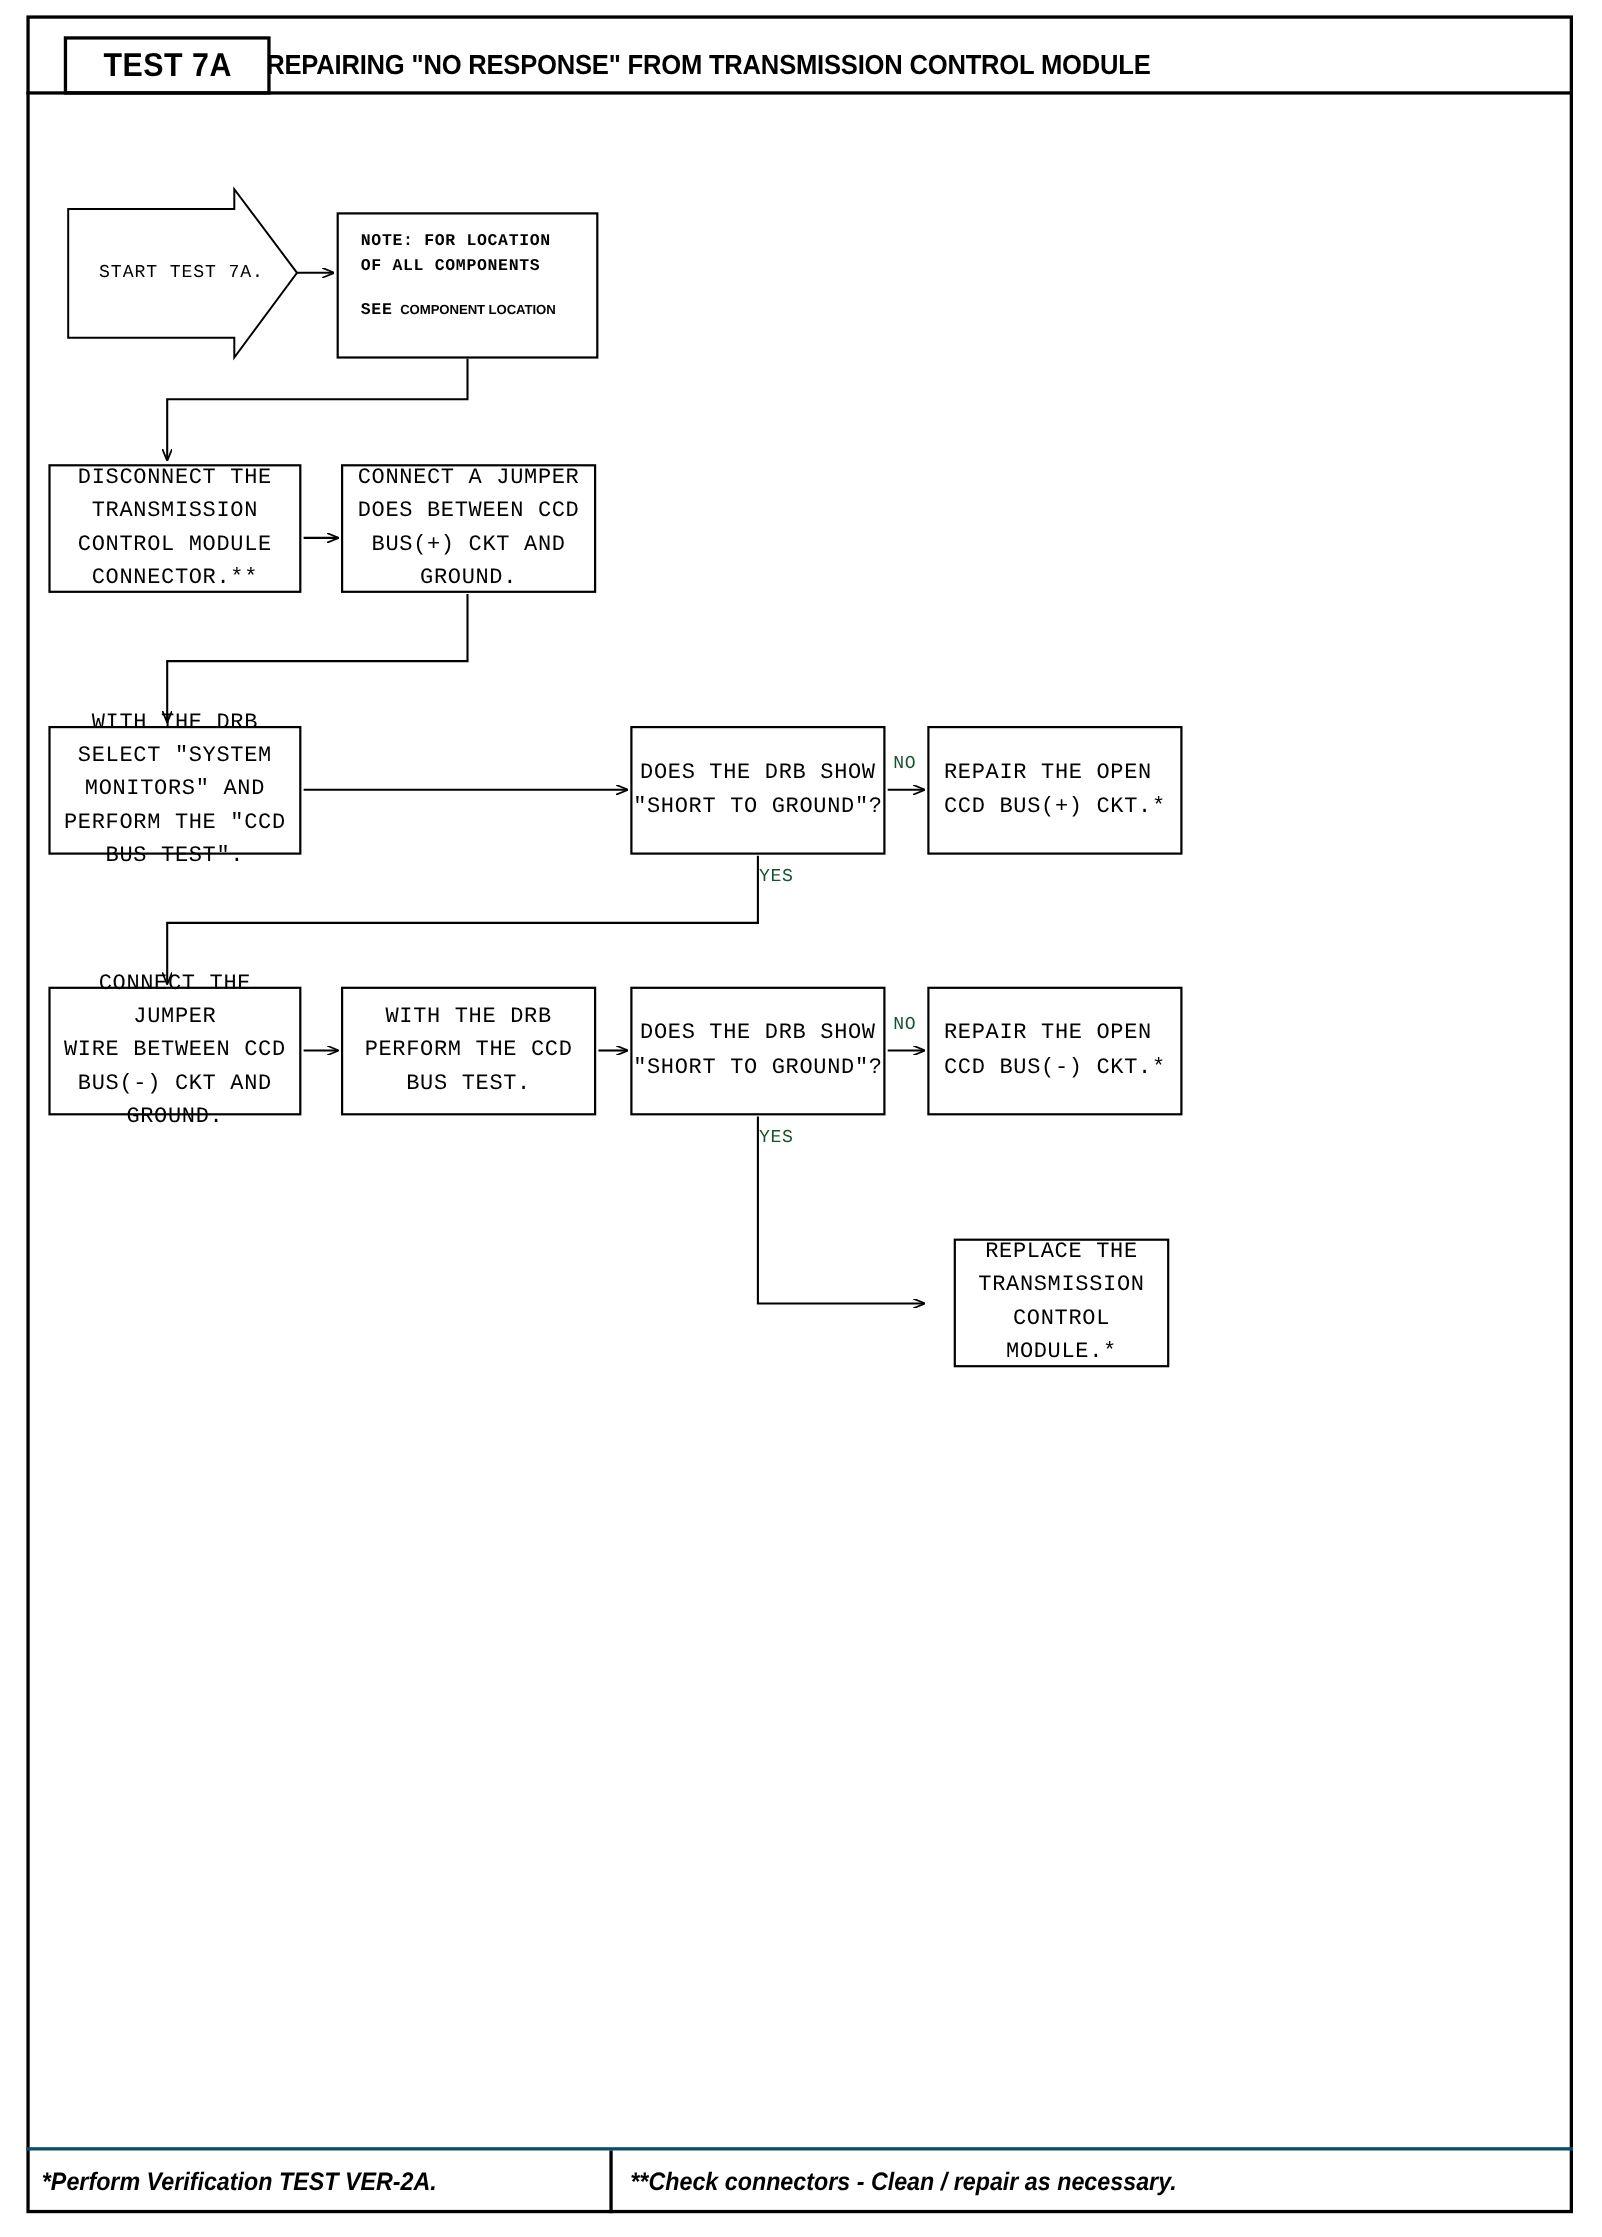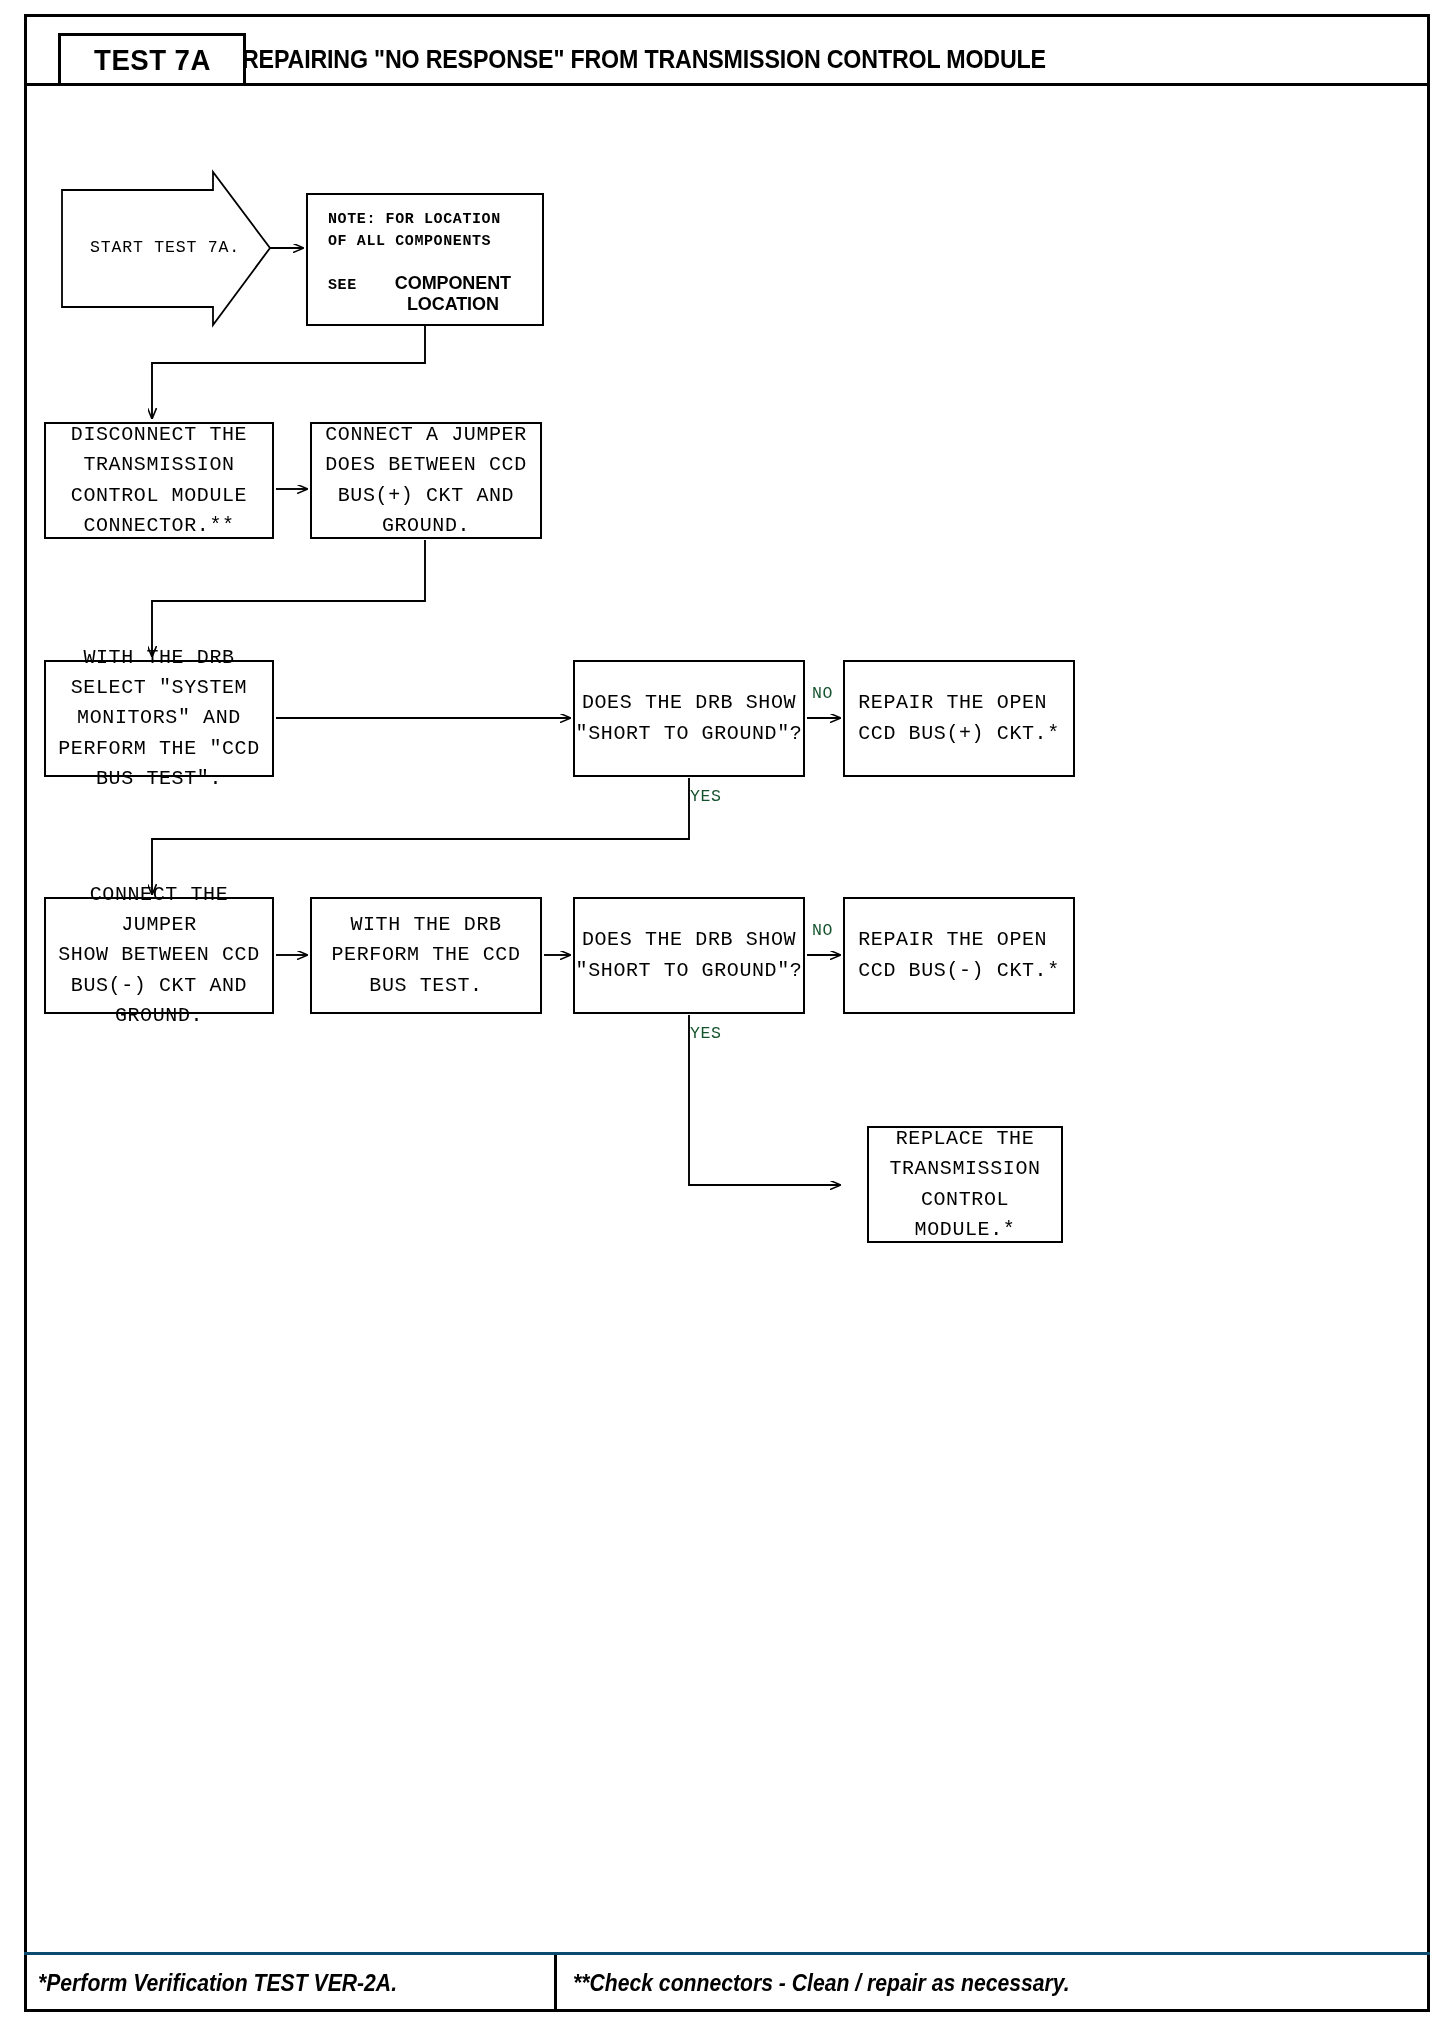--- a/index.html
+++ b/index.html
@@ -168,21 +168,21 @@
   }
   #note-see-kw {
     font-family: "Liberation Mono", "DejaVu Sans Mono", monospace;
     font-weight: bold;
     font-size: 15px;
     letter-spacing: 0.6px;
   }
   #note-see-rest {
     font-family: "Liberation Sans", sans-serif;
     font-weight: bold;
-    font-size: 18px;
+    font-size: 12px;
     letter-spacing: -0.1px;
   }
 
   
   #box-disconnect { left: 44px;  top: 422px; width: 230px; height: 117px; }
   #box-jumper-pos { left: 310px; top: 422px; width: 232px; height: 117px; }
 
   
   #box-drb-select  { left: 44px;  top: 660px; width: 230px; height: 117px; }
   #box-decision-1  { left: 573px; top: 660px; width: 232px; height: 117px; }
@@ -343,21 +343,21 @@
 "SHORT TO GROUND"?</span>
   </div>
 
   <div class="node" id="box-repair-pos">
     <span class="mono mono-left">REPAIR THE OPEN
 CCD BUS(+) CKT.*</span>
   </div>
 
   <div class="node" id="box-jumper-neg">
     <span class="mono">CONNECT THE JUMPER
-SHOW BETWEEN CCD
+WIRE BETWEEN CCD
 BUS(-) CKT AND
 GROUND.</span>
   </div>
 
   <div class="node" id="box-drb-perform">
     <span class="mono">WITH THE DRB
 PERFORM THE CCD
 BUS TEST.</span>
   </div>
 

